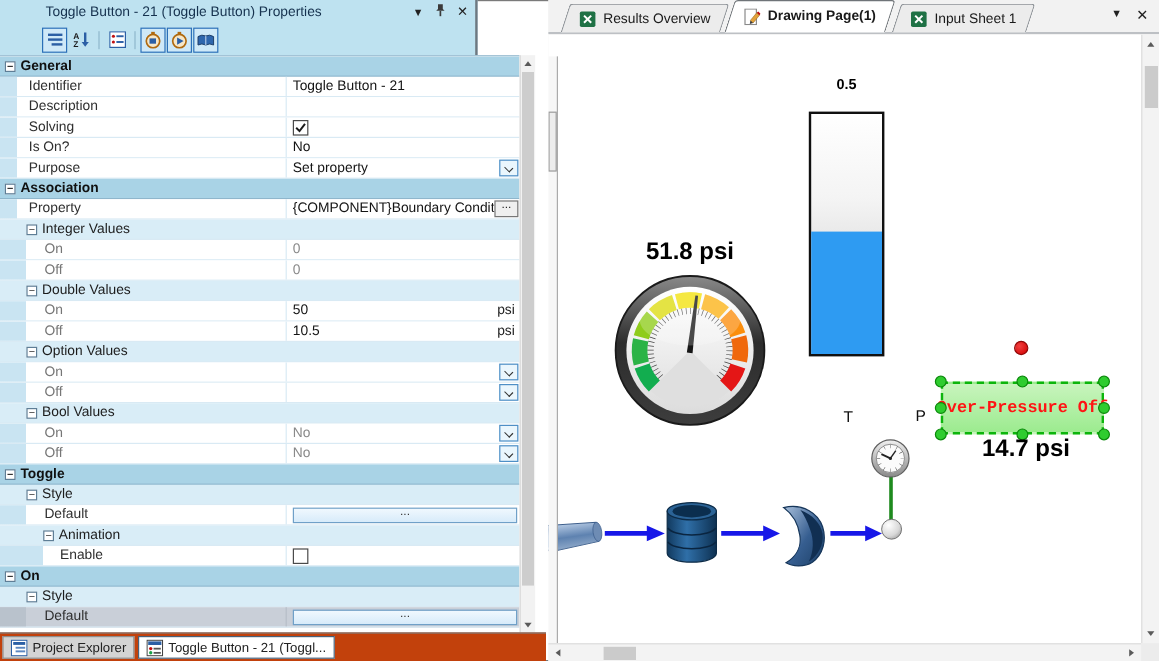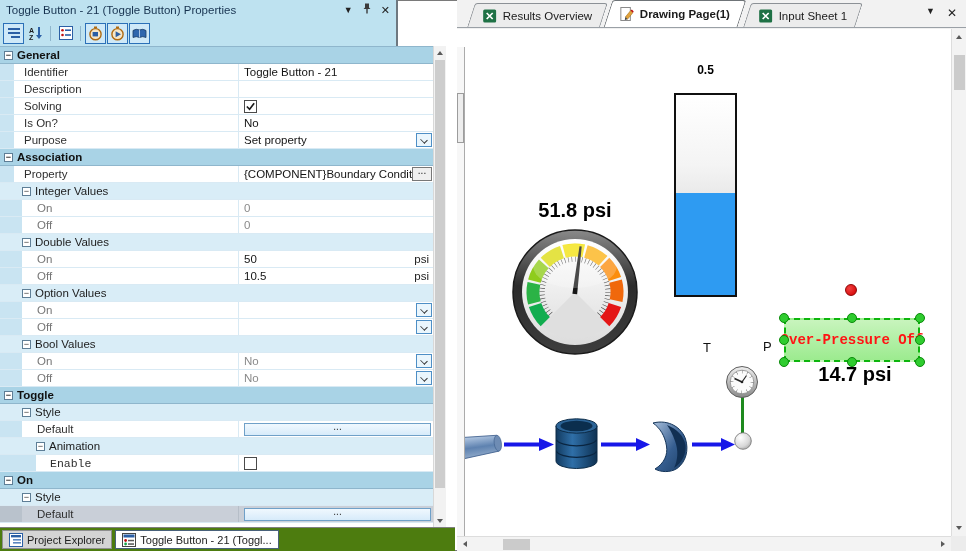--- a/index.html
+++ b/index.html
@@ -1,18 +1,18 @@
 <!DOCTYPE html>
 <html><head>
 <meta charset="utf-8">
 <style>
   html,body{margin:0;padding:0;background:#e8e8e8;}
   #app{position:relative;width:966px;height:551px;background:#fff;font-family:"Liberation Sans","DejaVu Sans",sans-serif;overflow:hidden;outline:1px solid #7a7a7a;outline-offset:-1px;}
   
-  .lp{position:absolute;left:0;top:0;width:398px;height:551px;background:#BEE2F0;border-right:2px solid #6E7880;box-sizing:border-box;}
+  .lp{position:absolute;left:0;top:0;width:398px;height:551px;background:#BEE2F0;border-right:2px solid #6E7880;box-sizing:border-box;padding-left:32px;}
   .tbar{height:20px;display:flex;align-items:center;padding:0 6px;font-size:11.5px;color:#16324F;}
   .tbar .ttl{white-space:nowrap;overflow:hidden;}
   .wctrl{margin-left:auto;display:flex;gap:9px;align-items:center;color:#222;}
   .wctrl span{cursor:default;line-height:1;}
   .tools{height:26px;display:flex;align-items:center;padding:0 3px;gap:1px;}
   .tbtn{width:21px;height:21px;display:flex;align-items:center;justify-content:center;box-sizing:border-box;}
   .tbtn.act{border:1px solid #2B70B8;background:#CFE9F8;}
   .sep{width:1px;height:15px;background:#8FB6CC;margin:0 3px;}
   
   .grid{position:absolute;left:0;top:46px;width:433px;height:481px;background:#fff;overflow:hidden;border-top:1px solid #8FB6CC;}
@@ -21,21 +21,21 @@
   .r.sub{background:#D9EDF7;}
   .exp{flex:none;width:9px;height:9px;border:1px solid #5E7E96;background:#fff;font-size:9px;line-height:6px;text-align:center;color:#333;box-sizing:border-box;}
   .cat .exp{margin-left:4px;}
   .sub.l1 .exp{margin-left:22px;}
   .sub.l2 .exp{margin-left:36px;}
   .hlab{margin-left:4px;color:#101010;}
   .sub .hlab{font-weight:normal;color:#1c1c1c;}
   .plab{width:238px;flex:none;box-sizing:border-box;color:#2F2F2F;overflow:hidden;white-space:nowrap;align-self:stretch;display:flex;align-items:center;}
   .prop.l0 .plab{padding-left:24px;background:linear-gradient(90deg,#C9E4F2 0,#C9E4F2 14px,transparent 14px);}
   .prop.l1 .plab{padding-left:37px;background:linear-gradient(90deg,#C9E4F2 0,#C9E4F2 22px,transparent 22px);}
-  .prop.l2 .plab{padding-left:50px;background:linear-gradient(90deg,#C9E4F2 0,#C9E4F2 36px,transparent 36px);font-family:Liberation Mono, monospace;}
+  .prop.l2 .plab{padding-left:50px;background:linear-gradient(90deg,#C9E4F2 0,#C9E4F2 36px,transparent 36px);}
   .plab.dim{color:#767676;}
   .pval{flex:1;align-self:stretch;border-left:1px solid #D9EAF4;display:flex;align-items:center;padding-left:5px;position:relative;color:#141414;overflow:hidden;}
   .vtext{white-space:nowrap;}
   .vtext.dim{color:#8a8a8a;}
   .unit{position:absolute;right:4px;color:#222;}
   .dd{position:absolute;right:1px;top:1px;width:16px;height:14px;background:#EAF6FD;border:1px solid #4E8FC6;box-sizing:border-box;}
   .dd::after{content:'';position:absolute;left:4px;top:3px;width:5px;height:5px;border-right:1.4px solid #333;border-bottom:1.4px solid #333;transform:rotate(45deg) scaleY(.8);}
   .sbtn{position:absolute;right:1px;top:1px;width:20px;height:14px;background:#EFEFEF;border:1px solid #777;box-sizing:border-box;font-size:10px;line-height:6px;text-align:center;color:#222;}
   .wbtn{flex:1;height:13px;margin-right:2px;background:linear-gradient(#F0F8FE,#D7EBFA);border:1px solid #6FA0C8;box-sizing:border-box;font-size:10px;line-height:6px;text-align:center;color:#333;}
   .cb{width:13px;height:13px;border:1px solid #4a4a4a;background:#fff;display:inline-block;box-sizing:border-box;}
@@ -45,21 +45,21 @@
   .r.sel .pval{border-left-color:#B6BEC8;}
   
   .gsb{position:absolute;left:433px;top:46px;width:13px;height:481px;background:#F2F2F2;border-left:1px solid #D8D8D8;box-sizing:border-box;}
   .gsb .ar{position:absolute;left:0;width:12px;height:13px;display:flex;align-items:center;justify-content:center;}
   .gsb-thumb{position:absolute;left:1px;top:14px;width:10px;height:428px;background:#CDCDCD;}
   .tri-up{width:0;height:0;border-left:3.5px solid transparent;border-right:3.5px solid transparent;border-bottom:4.5px solid #5a5a5a;}
   .tri-dn{width:0;height:0;border-left:3.5px solid transparent;border-right:3.5px solid transparent;border-top:4.5px solid #5a5a5a;}
   .tri-lf{width:0;height:0;border-top:3.5px solid transparent;border-bottom:3.5px solid transparent;border-right:4.5px solid #5a5a5a;}
   .tri-rt{width:0;height:0;border-top:3.5px solid transparent;border-bottom:3.5px solid transparent;border-left:4.5px solid #5a5a5a;}
   
-  .btabs{position:absolute;left:0;bottom:0;width:455px;height:24px;background:#4d7c0f;border-top:1px solid #7F7F7F;display:flex;align-items:center;padding:0 2px;gap:3px;box-sizing:border-box;}
+  .btabs{position:absolute;left:0;bottom:0;width:455px;height:24px;background:#c2410c;border-top:1px solid #7F7F7F;display:flex;align-items:center;padding:0 2px;gap:3px;box-sizing:border-box;}
   .btab{display:flex;align-items:center;gap:4px;height:19px;padding:0 6px;background:#D4D4D4;border:1px solid #8F8F8F;font-size:11px;color:#222;white-space:nowrap;box-sizing:border-box;}
   .btab.act{background:#fff;border-color:#49617A;}
   
   .rp{position:absolute;left:457px;top:0;width:509px;height:551px;background:#F0F0F0;}
   .rtabs{position:absolute;left:0;top:0;width:509px;height:28px;background:#F2F2F2;border-bottom:1px solid #9AA0A6;display:flex;align-items:flex-end;padding-left:14px;box-sizing:border-box;}
   .rtab{height:23px;padding:0 11px;background:#ECECEC;border:1px solid #8C9196;border-bottom:none;transform:skewX(-18deg);display:flex;align-items:center;gap:6px;margin-right:4px;border-radius:3px 3px 0 0;font-size:11.5px;color:#1a1a1a;}
   .rtab>*{transform:skewX(18deg);display:flex;align-items:center;}
   .rtab.act{background:#fff;height:26px;font-weight:bold;z-index:2;border-color:#6F7478;}
   .rt-ctrl{position:absolute;right:9px;top:6px;display:flex;gap:12px;color:#222;font-size:11px;}
   .cv{position:absolute;left:0;top:29px;width:494px;height:507px;background:#fff;overflow:hidden;}

